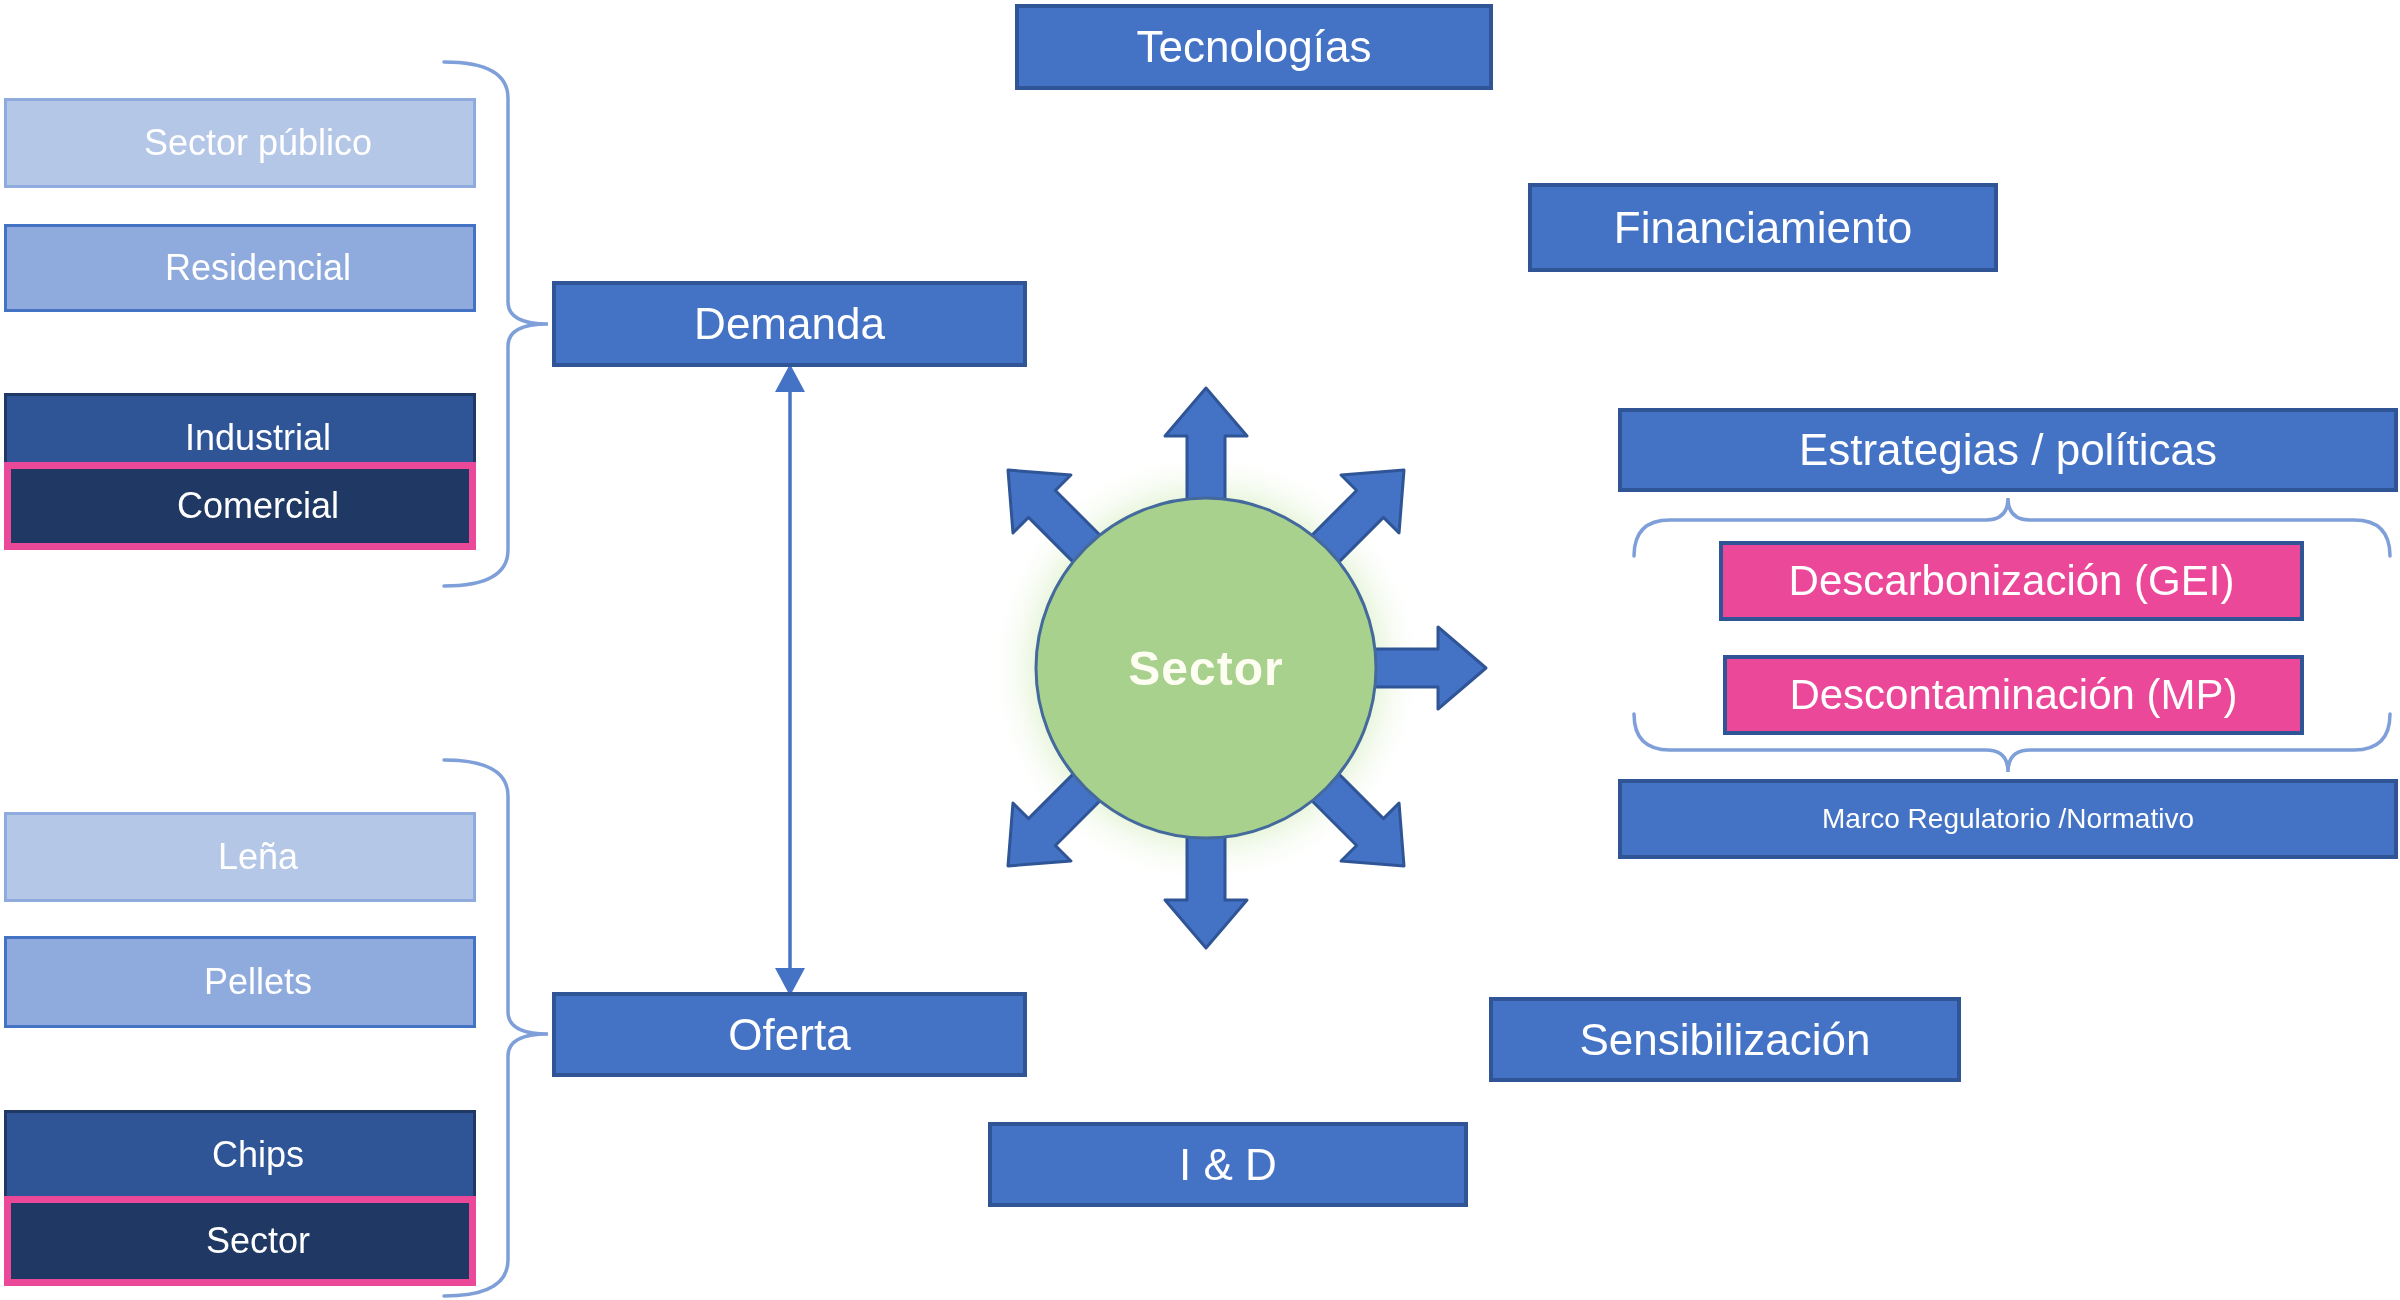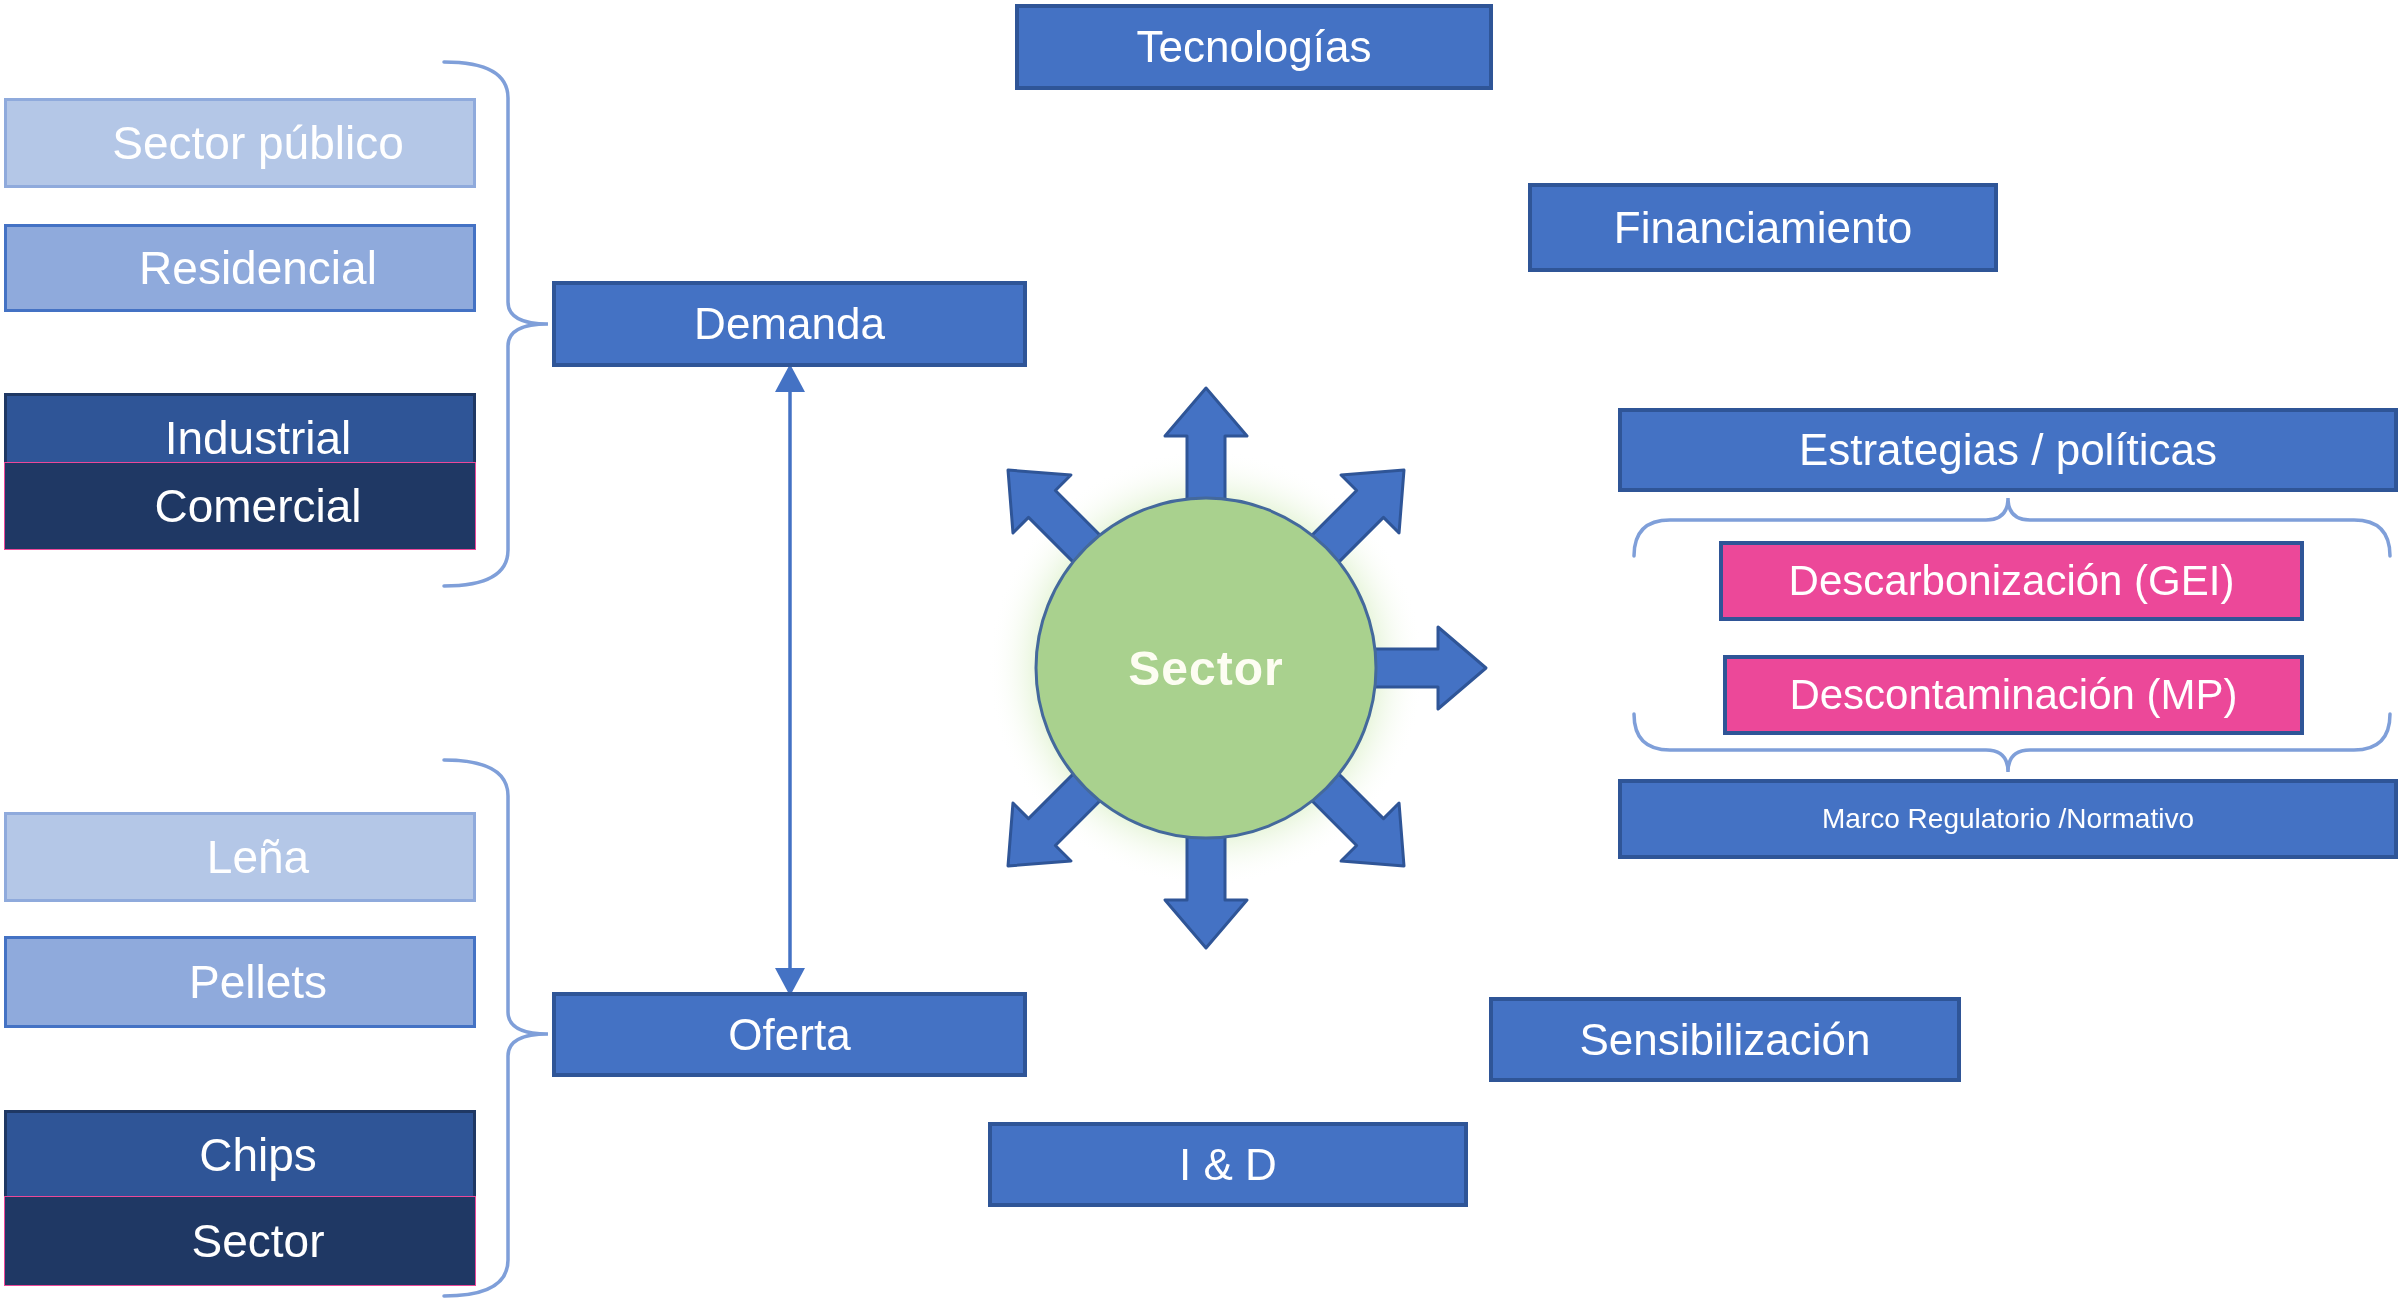--- a/index.html
+++ b/index.html
@@ -10,23 +10,23 @@
   #diagram-svg{position:absolute;left:0;top:0;width:2400px;height:1300px;}
   .box{
     position:absolute;display:flex;align-items:center;justify-content:center;
     color:#ffffff;font-size:44px;line-height:1;text-align:center;
     box-sizing:border-box;
   }
   .tone-blue   {background:#4472C4;border:4px solid #2F5597;}
   .tone-light  {background:#B4C7E7;border:3px solid #8FAADC;}
   .tone-medium {background:#8FAADC;border:3px solid #4472C4;}
   .tone-dark   {background:#2F5597;border:3px solid #1F3864;margin-top:48px;}
-  .tone-navy   {background:#1F3864;border:1px solid #ec4899;}
+  .tone-navy   {background:#1F3864;border:7px solid #ec4899;}
   .tone-sub    {background:#ec4899;border:4px solid #2F5597;font-size:42px;}
-  .stack{font-size:46px;padding-left:36px;}
+  .stack{font-size:36px;padding-left:36px;}
   
   #box-tecnologias      {left:1015px;top:4px;  width:478px;height:86px;}
   #box-financiamiento   {left:1528px;top:183px;width:470px;height:89px;}
   #box-estrategias      {left:1618px;top:408px;width:780px;height:84px;}
   #box-descarbonizacion {left:1719px;top:541px;width:585px;height:80px;}
   #box-descontaminacion {left:1723px;top:655px;width:581px;height:80px;}
   #box-marco            {left:1618px;top:779px;width:780px;height:80px;font-size:28px;}
   #box-sensibilizacion  {left:1489px;top:997px;width:472px;height:85px;}
   #box-iyd              {left:988px; top:1122px;width:480px;height:85px;text-align:right;}
   #box-demanda          {left:552px; top:281px;width:475px;height:86px;}

